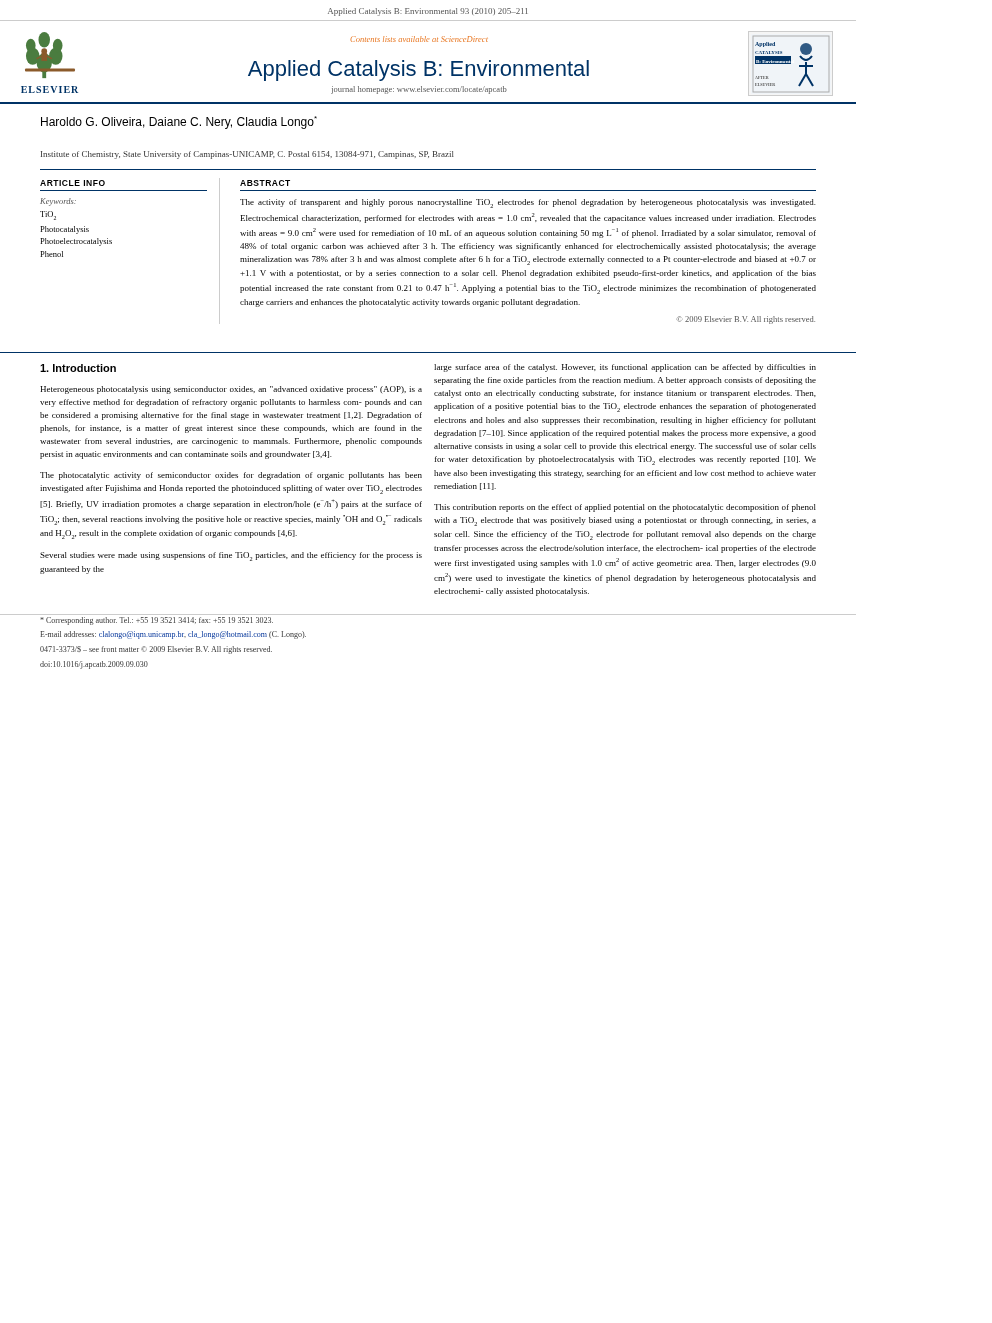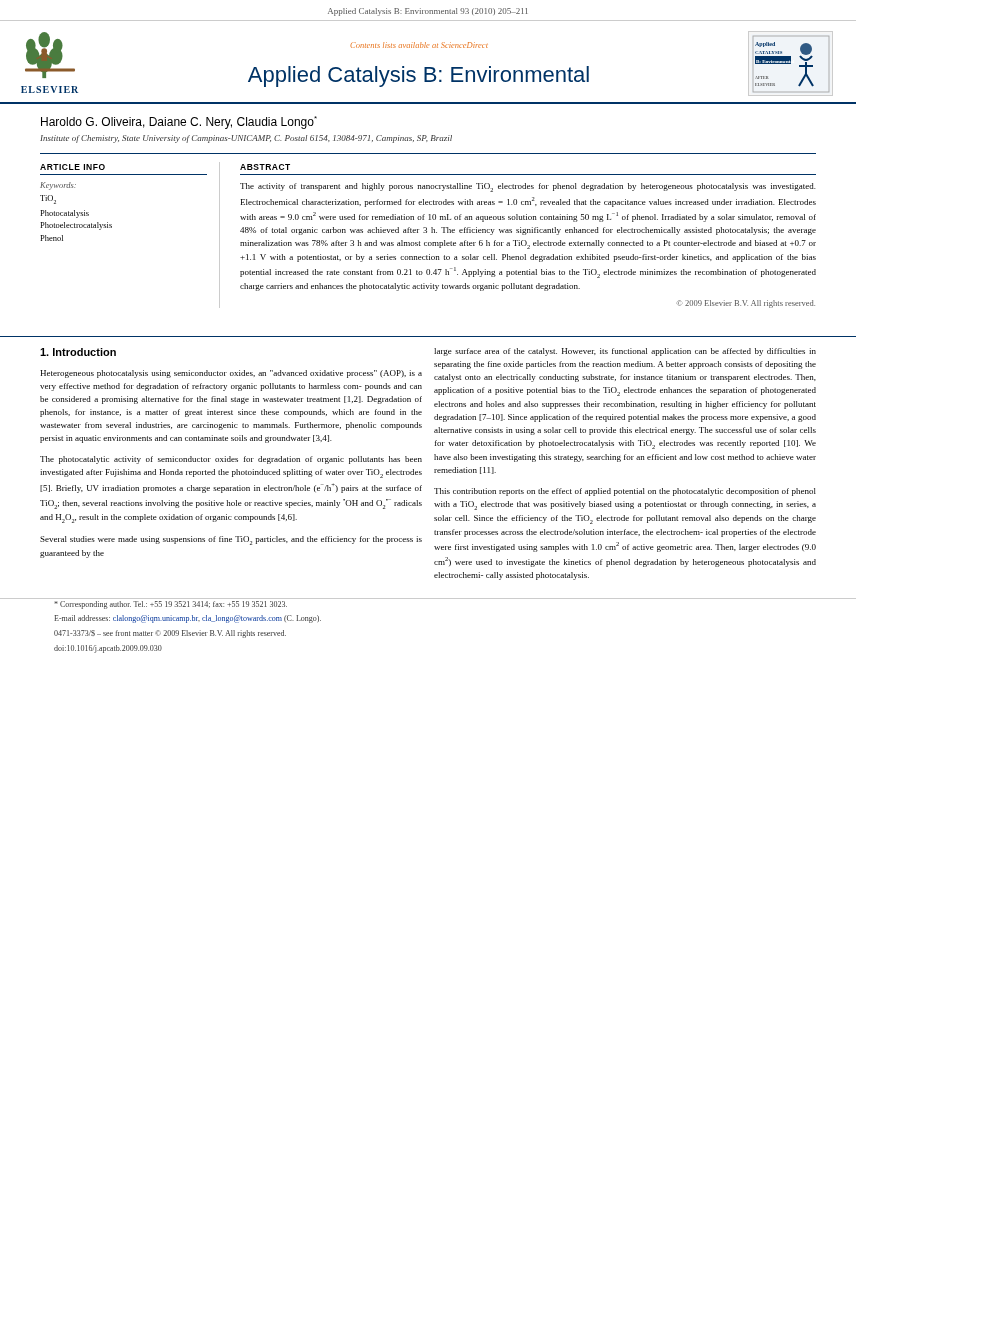--- a/index.html
+++ b/index.html
@@ -121,32 +121,31 @@
       color: #000;
       margin-bottom: 8px;
       line-height: 1.3;
       font-family: Arial, sans-serif;
     }
 
     
     .authors {
       font-size: 12px;
       color: #000;
-      margin-bottom: 4px;
+      margin-bottom: 20px;
       font-family: Arial, sans-serif;
     }
 
     .authors sup {
       font-size: 8px;
     }
 
     
     .affiliation {
       font-size: 9px;
-      font-style: italic;
       color: #333;
       margin-bottom: 10px;
     }
 
     
     .two-col-section {
       display: flex;
       gap: 20px;
       margin-bottom: 10px;
       border-top: 1px solid #003366;
@@ -247,21 +246,21 @@
       line-height: 1.45;
       text-align: justify;
     }
 
     .body-paragraph sup {
       font-size: 6.5px;
     }
 
     
     .footnotes {
-      padding: 0 54px;
+      padding: 0 40px;
       border-top: 1px solid #ccc;
       margin-top: 8px;
       font-size: 8px;
       color: #333;
       line-height: 1.5;
     }
 
     .footnote-item {
       margin-bottom: 2px;
     }
@@ -327,20 +326,21 @@
         <span class="elsevier-text">ELSEVIER</span>
       </div>
     </div>
 
     <div class="journal-header-center">
       <div class="sciencedirect-link">
         <span>Contents lists available at</span>
         <span class="orange italic">ScienceDirect</span>
       </div>
       <div class="journal-title">Applied Catalysis B: Environmental</div>
+      <div class="journal-homepage">journal homepage: www.elsevier.com/locate/apcatb</div>
     </div>
 
     <div class="journal-header-right">
       <div class="catalysis-logo">
         <svg width="80" height="60" viewBox="0 0 80 60">
           <rect width="80" height="60" fill="#f0f4f8"></rect>
           <rect x="2" y="2" width="76" height="56" fill="none" stroke="#aaa" stroke-width="1"></rect>
 
           <circle cx="55" cy="15" r="6" fill="#003366" opacity="0.8"></circle>
           <path d="M49 22 Q55 30 61 22" stroke="#003366" stroke-width="2" fill="none"></path>
@@ -483,21 +483,21 @@
     </div>
   </div>
 
   <div class="footnotes">
     <div class="footnote-item">
       <span>* Corresponding author. Tel.: +55 19 3521 3414; fax: +55 19 3521 3023.</span>
     </div>
     <div class="footnote-item">
       <span>E-mail addresses:</span>
       <span class="blue-link">clalongo@iqm.unicamp.br</span>,
-      <span class="blue-link">cla_longo@towards.com</span>
+      <span class="blue-link">cla_longo@hotmail.com</span>
       <span>(C. Longo).</span>
     </div>
     <div class="doi-line">
       <span>0471-3373/$ – see front matter © 2009 Elsevier B.V. All rights reserved.</span>
     </div>
     <div class="doi-line">
       <span>doi:10.1016/j.apcatb.2009.09.030</span>
     </div>
   </div>
 

